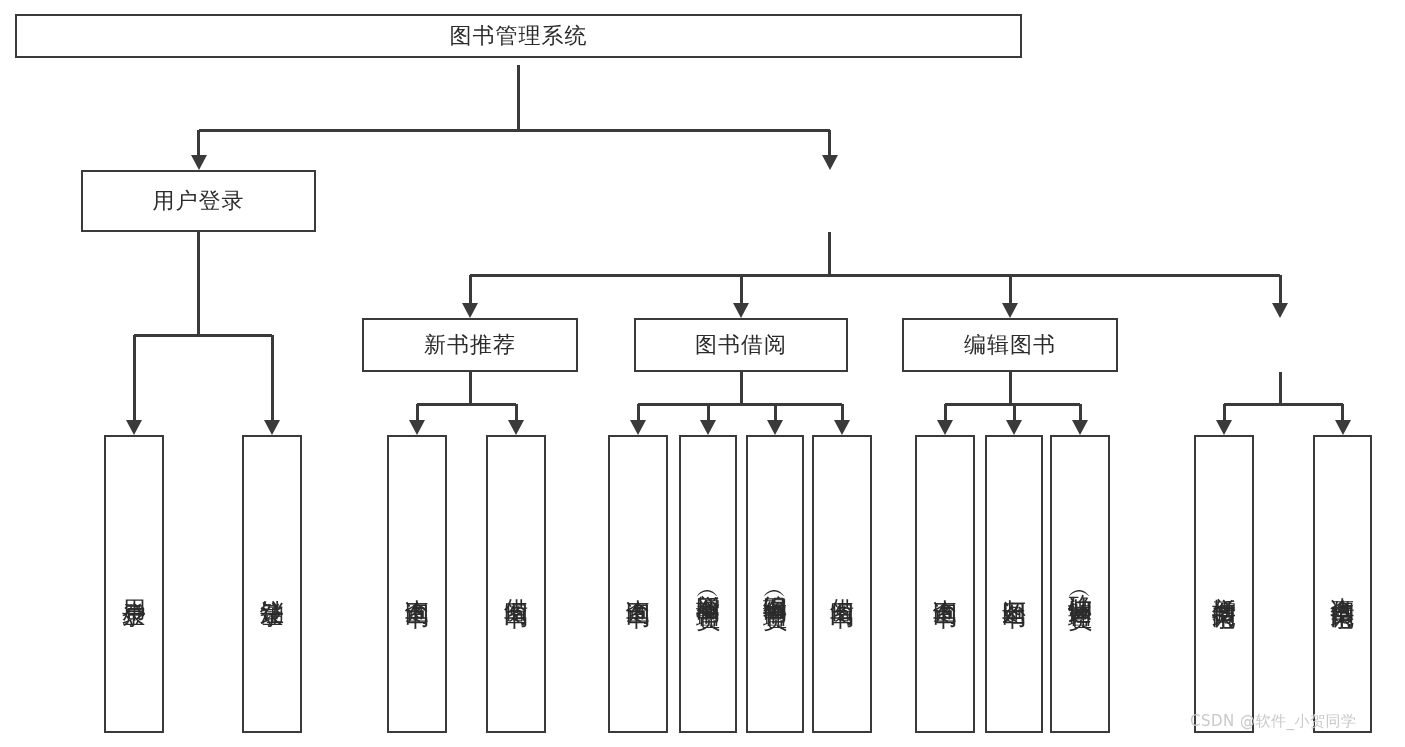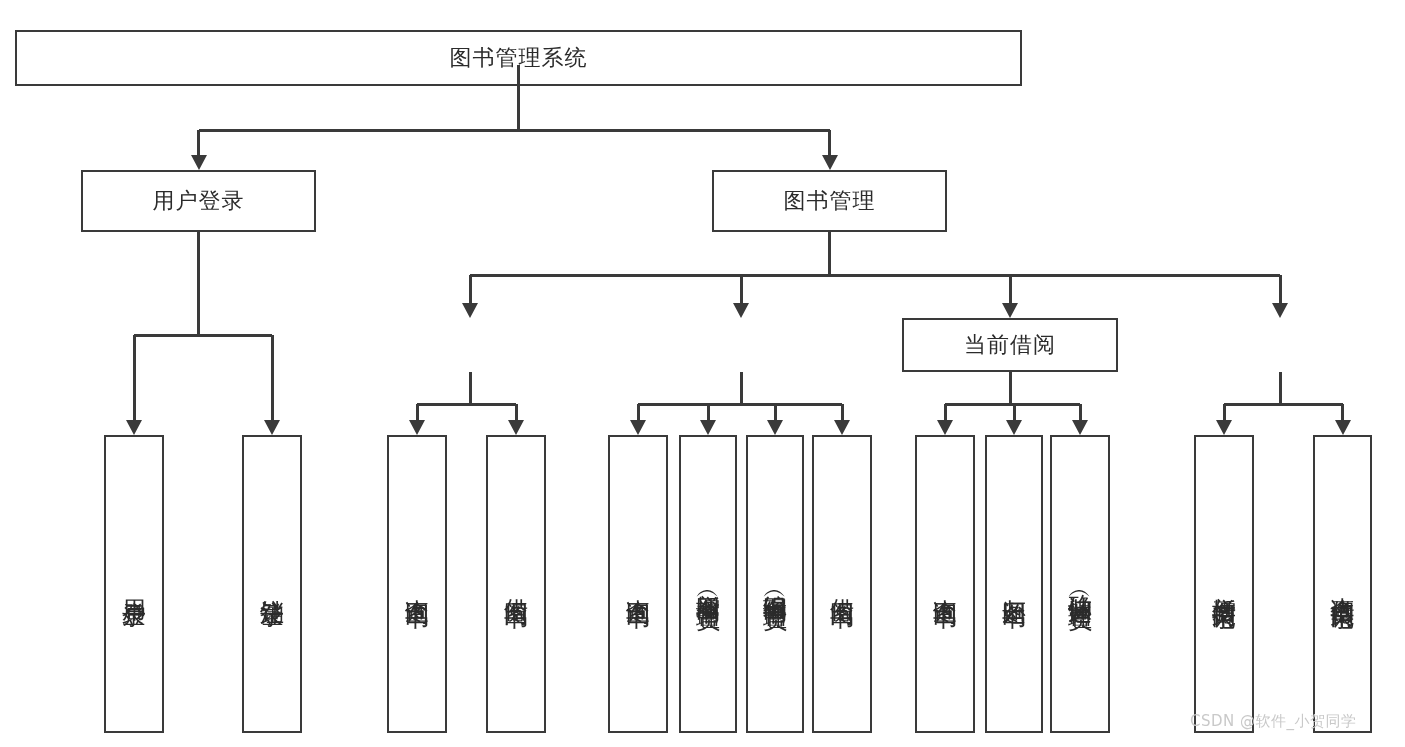--- a/index.html
+++ b/index.html
@@ -67,33 +67,36 @@
     font-size: 15px;
     white-space: nowrap;
     letter-spacing: 0.5px;
   }
 </style>
 </head>
 <body>
 
 <div id="canvas">
 
-  <div class="node horiz" id="node-root" style="left: 15px; top: 30px; width: 1007px; height: 56px;">
+  <div class="node horiz" id="node-root" style="left: 15px; top: 14px; width: 1007px; height: 44px;">
     <span>图书管理系统</span>
   </div>
 
   <div class="node horiz" id="node-l2-0" style="left: 81px; top: 170px; width: 235px; height: 62px;">
     <span>用户登录</span>
   </div>
-  <div class="node horiz" id="node-l2-1" style="left: 712px; top: 170px; width: 235px; height: 62px;">
-    <span>图书管理</span>
+
+  <div class="node horiz" id="node-l3-0" style="left: 362px; top: 318px; width: 216px; height: 54px;">
+    <span>新书推荐</span>
   </div>
-
+  <div class="node horiz" id="node-l3-1" style="left: 634px; top: 318px; width: 214px; height: 54px;">
+    <span>图书借阅</span>
+  </div>
   <div class="node horiz" id="node-l3-2" style="left: 902px; top: 318px; width: 216px; height: 54px;">
-    <span>当前借阅</span>
+    <span>编辑图书</span>
   </div>
 
   <div class="node vert" id="leaf-0" style="left: 104px; top: 435px; width: 60px; height: 298px;">
     <span class="vtext">用户登录</span>
   </div>
   <div class="node vert" id="leaf-1" style="left: 242px; top: 435px; width: 60px; height: 298px;">
     <span class="vtext">注销登录</span>
   </div>
   <div class="node vert" id="leaf-2" style="left: 387px; top: 435px; width: 60px; height: 298px;">
     <span class="vtext">查询图书</span>

